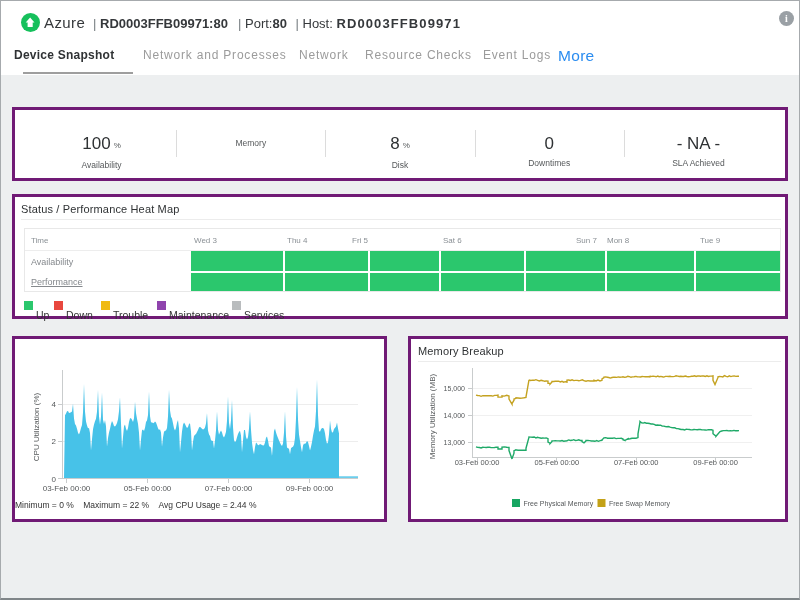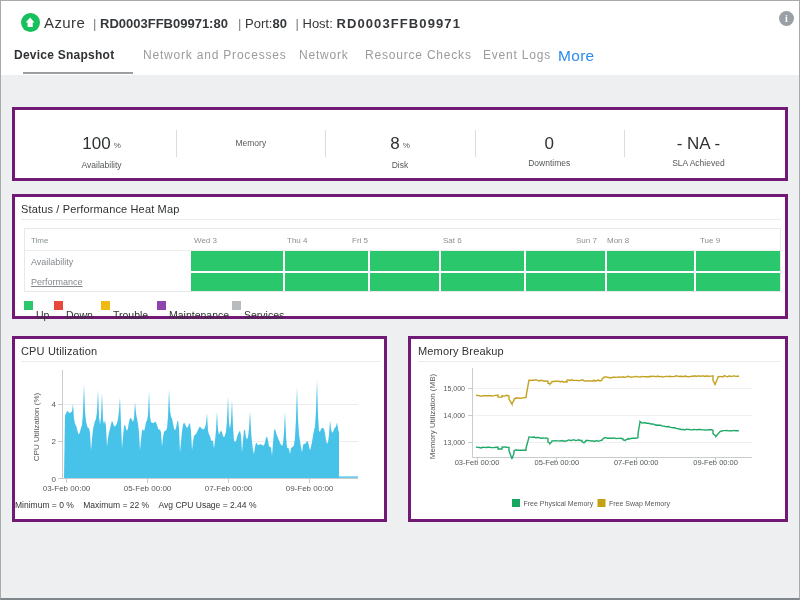--- a/index.html
+++ b/index.html
@@ -121,21 +121,20 @@
     <div class="lgsq" style="left:77px; background:#f0ba12;"></div>
       <div class="lgtx" style="left:89px;">Trouble</div>
     <div class="lgsq" style="left:133px; background:#8f44ad;"></div>
       <div class="lgtx" style="left:145px;">Maintenance</div>
     <div class="lgsq" style="left:208px; background:#b9bcbe;"></div>
       <div class="lgtx" style="left:220px;">Services</div>
   </div>
 </div>
 
 <div class="card" id="cpu">
-  <div class="cardtitle">CPU Utilization</div>
   <svg class="chartsvg" width="375" height="186" viewBox="12 336 375 186">
     <g shape-rendering="crispEdges">
       <line x1="60" y1="402" x2="356" y2="402" stroke="#ededed" stroke-width="1"></line>
       <line x1="60" y1="439.3" x2="356" y2="439.3" stroke="#ededed" stroke-width="1"></line>
     </g>
     <polygon points="62,476.5 63,413.3 64,411.5 65,409.2 66,409.1 67,411.0 68,410.8 69,410.3 70,409.5 71,401.7 72,416.4 73,421.9 74,423.4 75,426.7 76,430.8 77,432.4 78,429.8 79,426.1 80,423.0 81,410.6 82,382.1 83,409.5 84,419.5 85,423.4 86,426.3 87,426.0 88,431.0 89,448.4 90,437.3 91,427.2 92,422.6 93,419.2 94,416.7 95,409.8 96,387.7 97,414.3 98,422.8 99,414.7 100,390.5 101,417.5 102,422.1 103,418.1 104,424.3 105,444.7 106,436.1 107,430.4 108,426.8 109,421.9 110,419.0 111,421.0 112,424.1 113,424.6 114,423.3 115,421.1 116,417.2 117,409.2 118,395.2 119,421.3 120,446.6 121,435.0 122,424.3 123,422.5 124,426.7 125,428.9 126,426.1 127,420.1 128,416.2 129,416.2 130,417.8 131,420.0 132,416.3 133,399.8 134,411.2 135,416.7 136,421.7 137,430.8 138,448.4 139,437.4 140,428.3 141,427.4 142,429.0 143,425.7 144,419.9 145,418.5 146,412.9 147,389.5 148,414.1 149,420.6 150,420.3 151,421.3 152,420.7 153,419.4 154,420.4 155,423.3 156,426.2 157,428.0 158,427.3 159,430.4 160,444.7 161,435.6 162,429.7 163,428.7 164,428.5 165,426.0 166,414.4 167,387.7 168,408.3 169,414.7 170,416.5 171,421.2 172,426.3 173,428.6 174,426.0 175,420.7 176,418.1 177,426.4 178,450.3 179,439.9 180,429.6 181,422.7 182,420.5 183,422.0 184,424.3 185,425.9 186,425.0 187,422.0 188,421.2 189,429.4 190,448.4 191,439.7 192,434.0 193,432.8 194,431.9 195,430.0 196,428.0 197,425.6 198,424.8 199,425.8 200,426.8 201,427.4 202,426.9 203,425.6 204,421.5 205,411.1 206,428.5 207,432.4 208,434.0 209,438.2 210,438.7 211,439.0 212,446.6 213,438.6 214,428.3 215,409.2 216,427.6 217,432.8 218,430.3 219,428.6 220,430.4 221,434.1 222,435.5 223,433.3 224,429.7 225,418.8 226,394.2 227,420.8 228,427.2 229,418.2 230,398.0 231,425.0 232,437.9 233,440.3 234,438.7 235,435.3 236,431.9 237,429.9 238,428.8 239,433.5 240,450.3 241,438.6 242,427.9 243,428.0 244,435.1 245,437.6 246,435.0 247,426.6 248,409.2 249,427.8 250,440.8 251,447.9 252,452.2 253,444.9 254,440.6 255,441.4 256,443.3 257,442.9 258,442.1 259,442.4 260,442.9 261,443.5 262,443.2 263,440.4 264,435.8 265,434.4 266,438.5 267,444.1 268,445.0 269,445.4 270,454.1 271,441.7 272,429.1 273,426.4 274,430.5 275,433.5 276,436.0 277,438.6 278,440.7 279,442.8 280,444.1 281,441.6 282,430.5 283,409.2 284,434.1 285,445.6 286,446.3 287,446.7 288,452.2 289,446.2 290,445.3 291,444.7 292,442.7 293,436.1 294,416.4 295,384.9 296,417.5 297,432.6 298,438.9 299,445.3 300,450.3 301,443.5 302,441.6 303,441.9 304,440.8 305,439.0 306,440.1 307,444.0 308,448.4 309,444.8 310,440.0 311,433.7 312,428.5 313,424.4 314,409.1 315,377.4 316,413.3 317,429.1 318,429.8 319,427.3 320,426.0 321,426.0 322,427.0 323,431.2 324,438.0 325,441.8 326,440.3 327,432.6 328,418.5 329,426.7 330,430.6 331,430.2 332,427.1 333,425.7 334,424.6 335,420.4 336,426.6 337,431.5 337,476.5" fill="#47c2e8"></polygon>
     <rect x="337" y="474.4" width="19" height="1.4" fill="#47c2e8"></rect>
     <g shape-rendering="crispEdges">
       <line x1="60" y1="368" x2="60" y2="477" stroke="#c9cccd" stroke-width="1"></line>
       <line x1="60" y1="476.5" x2="356" y2="476.5" stroke="#c9cccd" stroke-width="1"></line>

